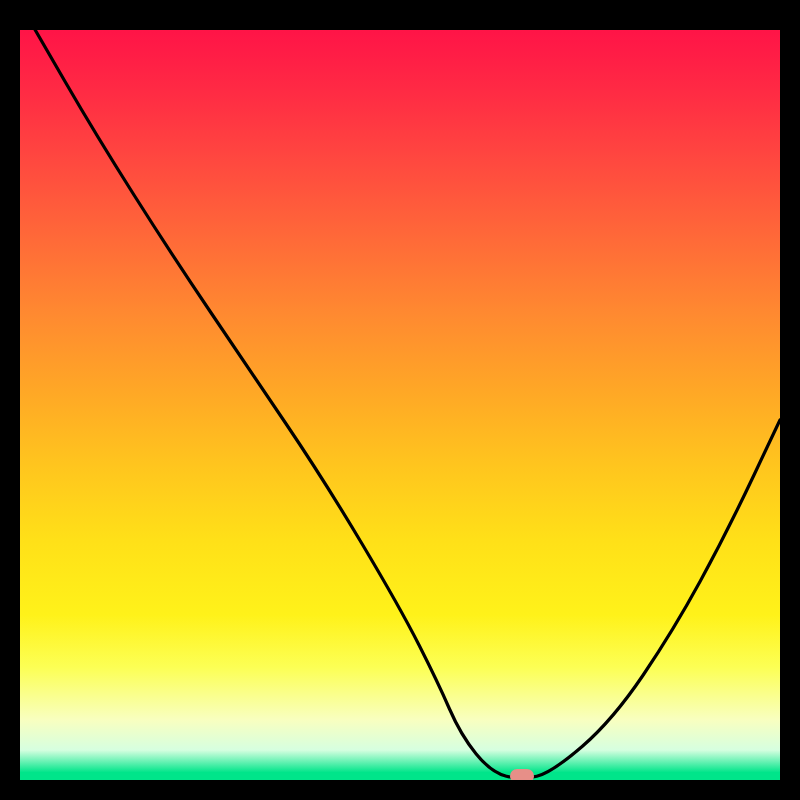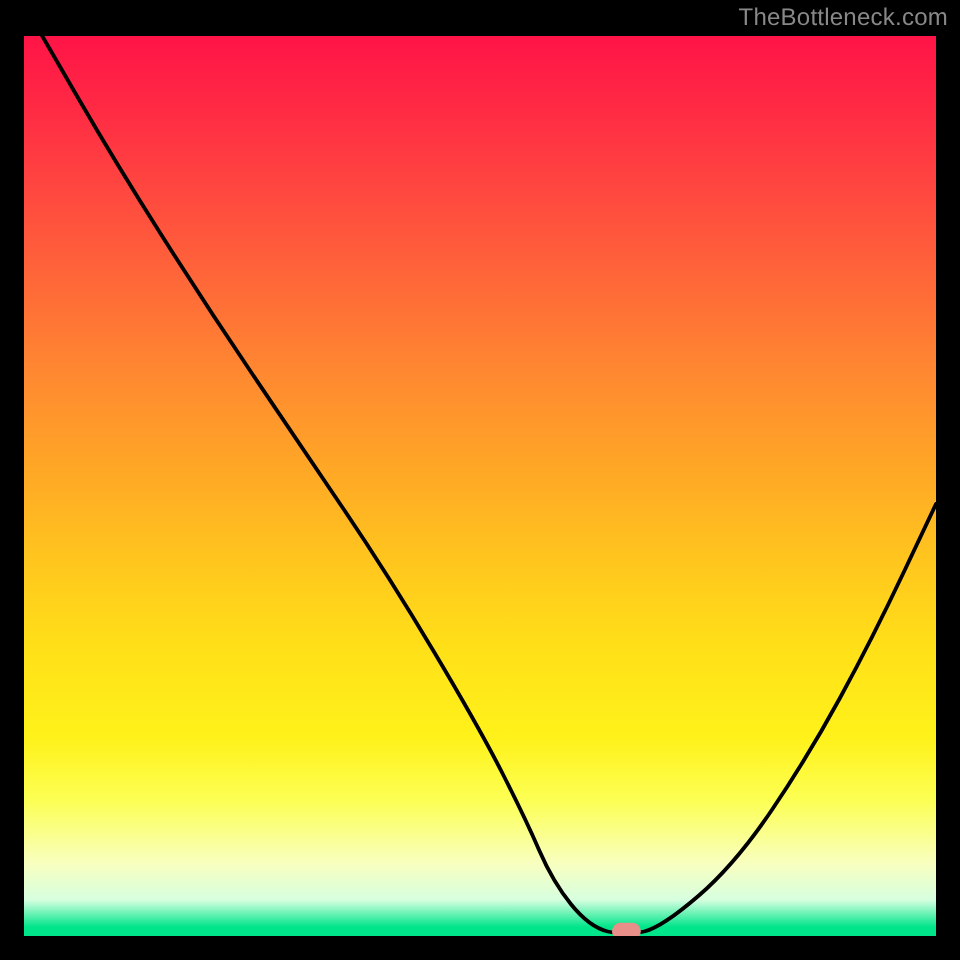--- a/index.html
+++ b/index.html
@@ -70,21 +70,20 @@
     position: absolute;
     left: 0; top: 0;
     width: 100%; height: 100%;
     z-index: 2;
   }
 </style>
 </head>
 <body>
 
 <div class="frame">
-  <div class="watermark">TheBottleneck.com</div>
   <div class="plot-box">
     <div class="gradient"></div>
     <svg class="curve" viewBox="0 0 760 750" preserveAspectRatio="none">
       <path id="curve-path" d="M 15.200000000000001 0 Q 15.200000000000001 0 45.6 52.50000000000001 Q 76 105.00000000000001 114 165.00000000000003 Q 152 225.00000000000003 190 281.25 Q 228 337.49999999999994 266 393.75 Q 304 450 342 513.75 Q 380 577.5 399 615 Q 418.00000000000006 652.5 429.4 678.75 Q 440.79999999999995 705 456 723.75 Q 471.2 742.5 486.4 746.25 Q 501.6 750 516.8 746.25 Q 532 742.5 562.4000000000001 716.25 Q 592.8000000000001 690 623.2 645 Q 653.6 600 680.2 551.25 Q 706.8000000000001 502.49999999999994 733.4000000000001 446.25 T 760 390" stroke="#000" stroke-width="3.2" fill="none" stroke-linejoin="round" stroke-linecap="round"></path>
     </svg>
     <div class="marker" id="marker" style="left: 501.6px; top: 746px; background: rgb(231, 143, 136);"></div>
   </div>
 </div>
 
 </body></html>

